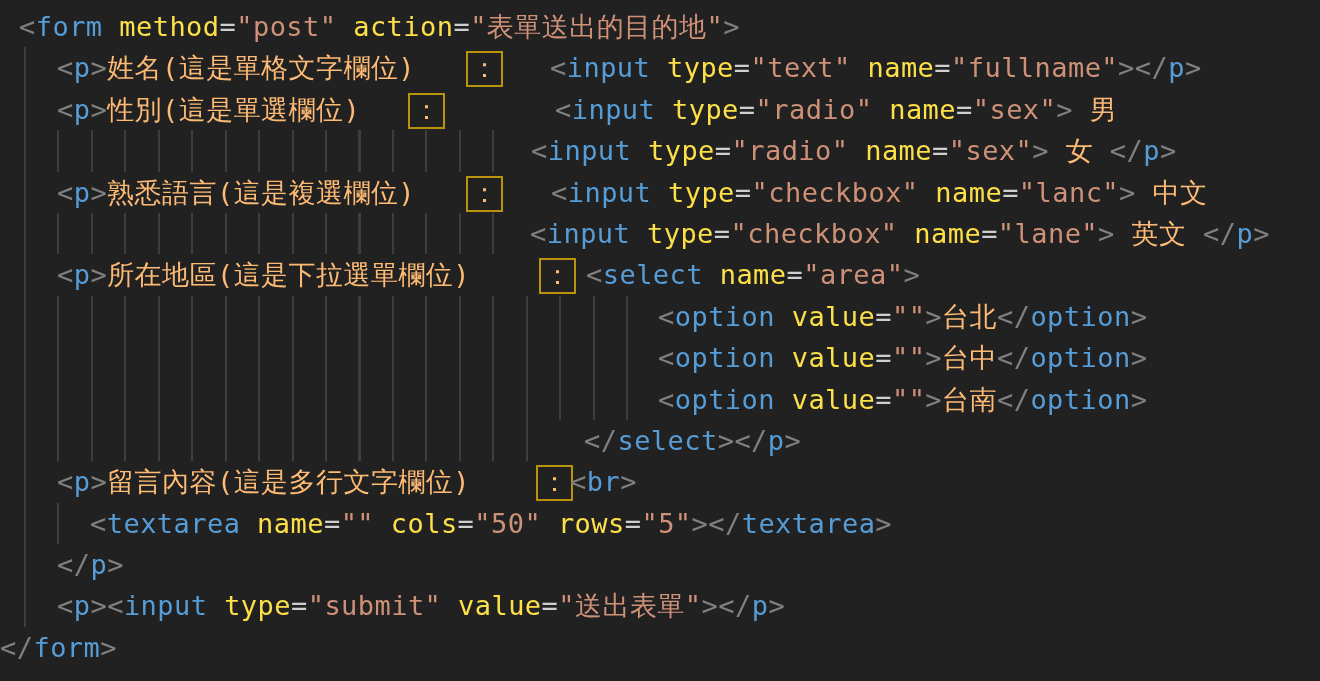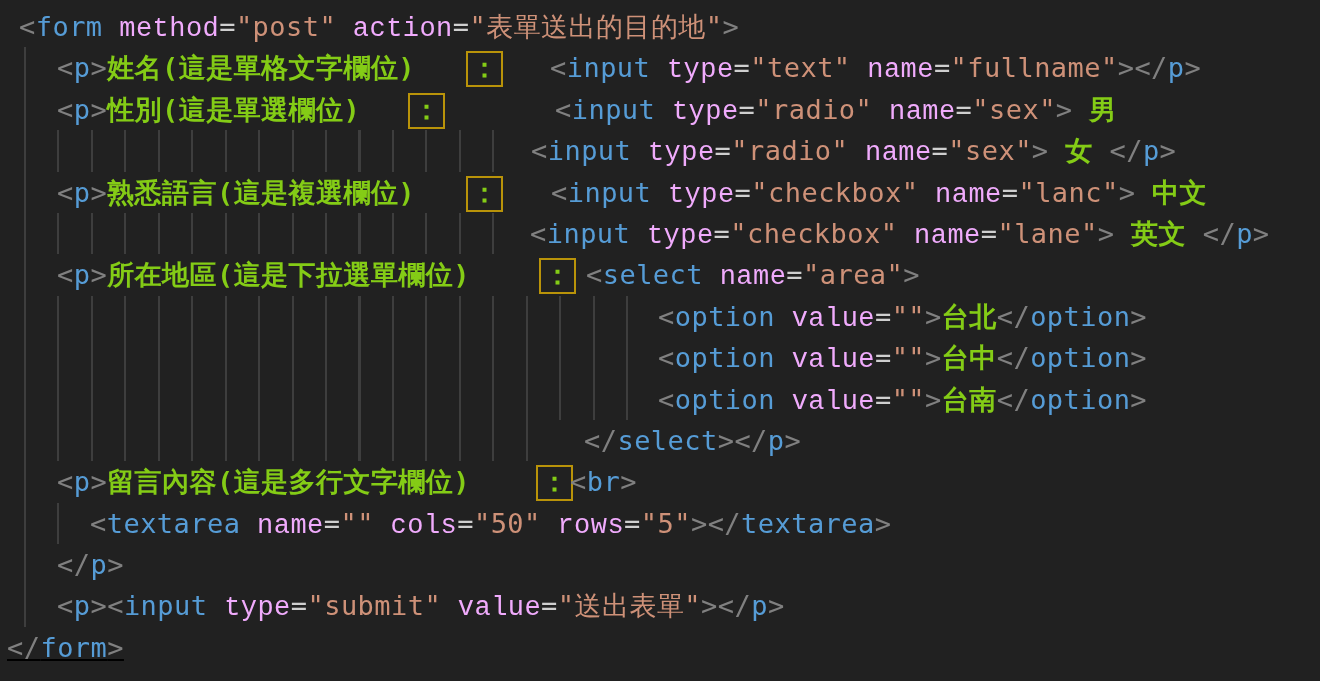--- a/index.html
+++ b/index.html
@@ -16,38 +16,38 @@
   .guides{
     position:absolute;left:24px;top:0;height:100%;
     background:repeating-linear-gradient(to right,#3e3e3e 0 2px,transparent 2px 33.45px);
   }
   .ubox{
     border:2px solid #b99309;height:32px;line-height:30px;top:4px;
     padding:0 3px;box-sizing:content-box;
   }
   .tk-p{color:#808080;}  
   .tk-t{color:#569cd6;}  
-  .tk-a{color:#f0abfc;font-family:Liberation Mono, monospace;}  
+  .tk-a{color:#fde047;}  
   .tk-e{color:#cfcfcf;}  
   .tk-s{color:#ce9178;}  
-  .tk-x{color:#84cc16;font-weight:bold;}  
+  .tk-x{color:#fdba74;}  
 </style>
 </head>
 <body>
 
 <div id="editor">
     <div class="row"><span class="seg" style="left: 19px;"><span class="tk-p">&lt;</span><span class="tk-t">form</span><span class="tk-x"> </span><span class="tk-a">method</span><span class="tk-e">=</span><span class="tk-s">"post"</span><span class="tk-x"> </span><span class="tk-a">action</span><span class="tk-e">=</span><span class="tk-s">"表單送出的目的地"</span><span class="tk-p">&gt;</span></span></div>
     <div class="row"><div class="guides" style="width: 3px;"></div><span class="seg" style="left: 57px;"><span class="tk-p">&lt;</span><span class="tk-t">p</span><span class="tk-p">&gt;</span><span class="tk-x">姓名(這是單格文字欄位)</span></span><span class="seg ubox" style="left: 466px;"><span class="tk-x">：</span></span><span class="seg" style="left: 550px;"><span class="tk-p">&lt;</span><span class="tk-t">input</span><span class="tk-x"> </span><span class="tk-a">type</span><span class="tk-e">=</span><span class="tk-s">"text"</span><span class="tk-x"> </span><span class="tk-a">name</span><span class="tk-e">=</span><span class="tk-s">"fullname"</span><span class="tk-p">&gt;</span><span class="tk-p">&lt;/</span><span class="tk-t">p</span><span class="tk-p">&gt;</span></span></div>
     <div class="row"><div class="guides" style="width: 3px;"></div><span class="seg" style="left: 57px;"><span class="tk-p">&lt;</span><span class="tk-t">p</span><span class="tk-p">&gt;</span><span class="tk-x">性別(這是單選欄位)</span></span><span class="seg ubox" style="left: 408px;"><span class="tk-x">：</span></span><span class="seg" style="left: 555px;"><span class="tk-p">&lt;</span><span class="tk-t">input</span><span class="tk-x"> </span><span class="tk-a">type</span><span class="tk-e">=</span><span class="tk-s">"radio"</span><span class="tk-x"> </span><span class="tk-a">name</span><span class="tk-e">=</span><span class="tk-s">"sex"</span><span class="tk-p">&gt;</span><span class="tk-x"> 男</span></span></div>
     <div class="row"><div class="guides" style="width: 471px;"></div><span class="seg" style="left: 531px;"><span class="tk-p">&lt;</span><span class="tk-t">input</span><span class="tk-x"> </span><span class="tk-a">type</span><span class="tk-e">=</span><span class="tk-s">"radio"</span><span class="tk-x"> </span><span class="tk-a">name</span><span class="tk-e">=</span><span class="tk-s">"sex"</span><span class="tk-p">&gt;</span><span class="tk-x"> 女 </span><span class="tk-p">&lt;/</span><span class="tk-t">p</span><span class="tk-p">&gt;</span></span></div>
     <div class="row"><div class="guides" style="width: 3px;"></div><span class="seg" style="left: 57px;"><span class="tk-p">&lt;</span><span class="tk-t">p</span><span class="tk-p">&gt;</span><span class="tk-x">熟悉語言(這是複選欄位)</span></span><span class="seg ubox" style="left: 466px;"><span class="tk-x">：</span></span><span class="seg" style="left: 551px;"><span class="tk-p">&lt;</span><span class="tk-t">input</span><span class="tk-x"> </span><span class="tk-a">type</span><span class="tk-e">=</span><span class="tk-s">"checkbox"</span><span class="tk-x"> </span><span class="tk-a">name</span><span class="tk-e">=</span><span class="tk-s">"lanc"</span><span class="tk-p">&gt;</span><span class="tk-x"> 中文</span></span></div>
     <div class="row"><div class="guides" style="width: 471px;"></div><span class="seg" style="left: 530px;"><span class="tk-p">&lt;</span><span class="tk-t">input</span><span class="tk-x"> </span><span class="tk-a">type</span><span class="tk-e">=</span><span class="tk-s">"checkbox"</span><span class="tk-x"> </span><span class="tk-a">name</span><span class="tk-e">=</span><span class="tk-s">"lane"</span><span class="tk-p">&gt;</span><span class="tk-x"> 英文 </span><span class="tk-p">&lt;/</span><span class="tk-t">p</span><span class="tk-p">&gt;</span></span></div>
     <div class="row"><div class="guides" style="width: 3px;"></div><span class="seg" style="left: 57px;"><span class="tk-p">&lt;</span><span class="tk-t">p</span><span class="tk-p">&gt;</span><span class="tk-x">所在地區(這是下拉選單欄位)</span></span><span class="seg ubox" style="left: 539px;"><span class="tk-x">：</span></span><span class="seg" style="left: 586px;"><span class="tk-p">&lt;</span><span class="tk-t">select</span><span class="tk-x"> </span><span class="tk-a">name</span><span class="tk-e">=</span><span class="tk-s">"area"</span><span class="tk-p">&gt;</span></span></div>
     <div class="row"><div class="guides" style="width: 605px;"></div><span class="seg" style="left: 658px;"><span class="tk-p">&lt;</span><span class="tk-t">option</span><span class="tk-x"> </span><span class="tk-a">value</span><span class="tk-e">=</span><span class="tk-s">""</span><span class="tk-p">&gt;</span><span class="tk-x">台北</span><span class="tk-p">&lt;/</span><span class="tk-t">option</span><span class="tk-p">&gt;</span></span></div>
     <div class="row"><div class="guides" style="width: 605px;"></div><span class="seg" style="left: 658px;"><span class="tk-p">&lt;</span><span class="tk-t">option</span><span class="tk-x"> </span><span class="tk-a">value</span><span class="tk-e">=</span><span class="tk-s">""</span><span class="tk-p">&gt;</span><span class="tk-x">台中</span><span class="tk-p">&lt;/</span><span class="tk-t">option</span><span class="tk-p">&gt;</span></span></div>
     <div class="row"><div class="guides" style="width: 605px;"></div><span class="seg" style="left: 658px;"><span class="tk-p">&lt;</span><span class="tk-t">option</span><span class="tk-x"> </span><span class="tk-a">value</span><span class="tk-e">=</span><span class="tk-s">""</span><span class="tk-p">&gt;</span><span class="tk-x">台南</span><span class="tk-p">&lt;/</span><span class="tk-t">option</span><span class="tk-p">&gt;</span></span></div>
     <div class="row"><div class="guides" style="width: 505px;"></div><span class="seg" style="left: 584px;"><span class="tk-p">&lt;/</span><span class="tk-t">select</span><span class="tk-p">&gt;</span><span class="tk-p">&lt;/</span><span class="tk-t">p</span><span class="tk-p">&gt;</span></span></div>
     <div class="row"><div class="guides" style="width: 3px;"></div><span class="seg" style="left: 57px;"><span class="tk-p">&lt;</span><span class="tk-t">p</span><span class="tk-p">&gt;</span><span class="tk-x">留言內容(這是多行文字欄位)</span></span><span class="seg ubox" style="left: 536px;"><span class="tk-x">：</span></span><span class="seg" style="left: 570px;"><span class="tk-p">&lt;</span><span class="tk-t">br</span><span class="tk-p">&gt;</span></span></div>
     <div class="row"><div class="guides" style="width: 36px;"></div><span class="seg" style="left: 90px;"><span class="tk-p">&lt;</span><span class="tk-t">textarea</span><span class="tk-x"> </span><span class="tk-a">name</span><span class="tk-e">=</span><span class="tk-s">""</span><span class="tk-x"> </span><span class="tk-a">cols</span><span class="tk-e">=</span><span class="tk-s">"50"</span><span class="tk-x"> </span><span class="tk-a">rows</span><span class="tk-e">=</span><span class="tk-s">"5"</span><span class="tk-p">&gt;</span><span class="tk-p">&lt;/</span><span class="tk-t">textarea</span><span class="tk-p">&gt;</span></span></div>
     <div class="row"><div class="guides" style="width: 3px;"></div><span class="seg" style="left: 57px;"><span class="tk-p">&lt;/</span><span class="tk-t">p</span><span class="tk-p">&gt;</span></span></div>
     <div class="row"><div class="guides" style="width: 3px;"></div><span class="seg" style="left: 57px;"><span class="tk-p">&lt;</span><span class="tk-t">p</span><span class="tk-p">&gt;</span><span class="tk-p">&lt;</span><span class="tk-t">input</span><span class="tk-x"> </span><span class="tk-a">type</span><span class="tk-e">=</span><span class="tk-s">"submit"</span><span class="tk-x"> </span><span class="tk-a">value</span><span class="tk-e">=</span><span class="tk-s">"送出表單"</span><span class="tk-p">&gt;</span><span class="tk-p">&lt;/</span><span class="tk-t">p</span><span class="tk-p">&gt;</span></span></div>
-    <div class="row"><span class="seg" style="left: 7px; text-decoration: underline;"><span class="tk-p">&lt;/</span><span class="tk-t">form</span><span class="tk-p">&gt;</span></span></div>
+    <div class="row"><span class="seg" style="left: 0;"><span class="tk-p">&lt;/</span><span class="tk-t">form</span><span class="tk-p">&gt;</span></span></div>
   </div>
 
 </body></html>

